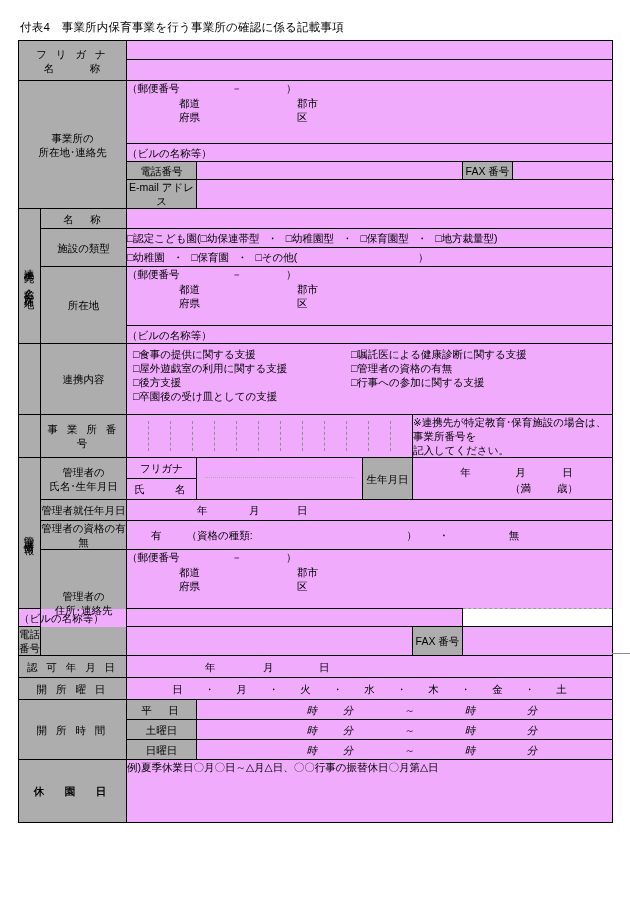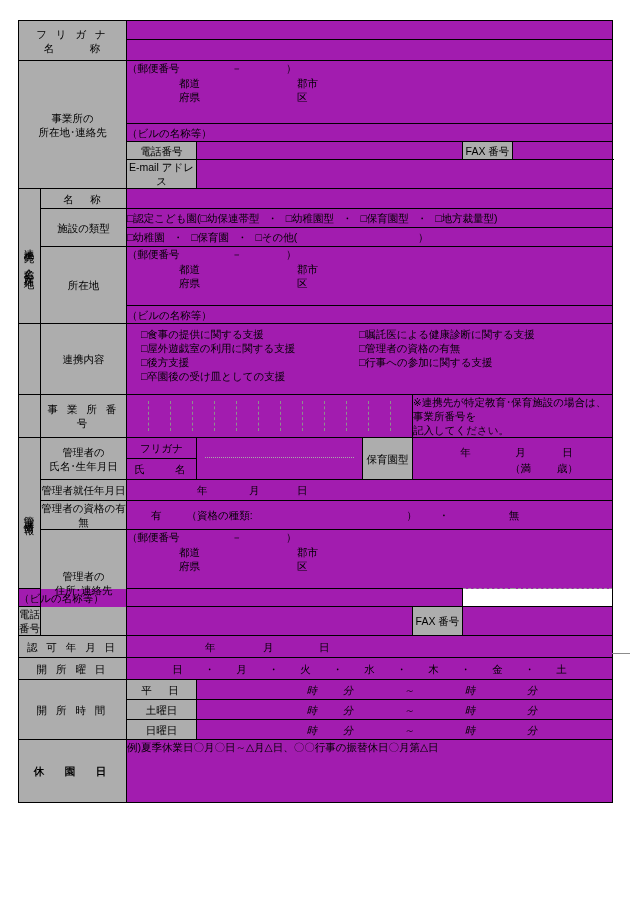--- a/index.html
+++ b/index.html
@@ -18,21 +18,21 @@
     width:594px;
     table-layout:fixed;
     border:1.6px solid #000;
   }
   table.form td{
     border:1px solid #000;
     padding:0;
     vertical-align:middle;
     font-size:10.5px;
     line-height:14px;
-    background:#a21caf;
+    background:#f0abfc;
   }
   .gray{background:#adadad !important;text-align:center;}
   .c{text-align:center;}
   .l{text-align:left;}
   .vert{
     background:#adadad !important;
     writing-mode:vertical-rl;
     text-orientation:upright;
     letter-spacing:2px;
     text-align:center;
@@ -75,20 +75,21 @@
 
   .nameline{border-bottom:1px dotted #aaa;height:13px;margin:6px 8px 2px 8px;}
   .tail-rule{position:absolute;left:612px;top:653px;width:18px;height:1px;background:#8c8c8c;}
   .kmt{padding:2px 6px;}
 </style>
 </head>
 <body>
 
 <div class="page">
 
+  <div class="doc-title">付表4　事業所内保育事業を行う事業所の確認に係る記載事項</div>
 
   <table class="form">
     <colgroup>
       <col style="width:22px">
         <col style="width:86px">
         <col style="width:70px">
       <col style="width:100px">
         <col style="width:66px">
         <col style="width:50px">
       <col style="width:50px">
@@ -189,21 +190,21 @@
     </tr>
     <tr>
       <td colspan="7" class="bldg" style="height:17px">
         <span>（ビルの名称等）</span>
       </td>
     </tr>
 
     <tr>
       <td class="vert" style="border-top:none"></td>
       <td class="gray">連携内容</td>
-      <td colspan="7" style="height:64px;vertical-align:top;padding:3px 14px">
+      <td colspan="7" style="height:64px;vertical-align:top;padding:3px 6px">
         <div style="display:flex">
           <div style="width:218px">
             <div>□食事の提供に関する支援</div>
             <div>□屋外遊戯室の利用に関する支援</div>
             <div>□後方支援</div>
             <div>□卒園後の受け皿としての支援</div>
           </div>
           <div>
             <div>□嘱託医による健康診断に関する支援</div>
             <div>□管理者の資格の有無</div>
@@ -244,21 +245,21 @@
         <span>管理者情報</span>
       </td>
       <td class="gray" rowspan="2">
         <div>管理者の</div>
         <div>氏名･生年月日</div>
       </td>
       <td class="c dashedb" style="height:20px">フリガナ</td>
       <td colspan="2" rowspan="2" style="vertical-align:top">
         <div class="nameline"></div>
       </td>
-      <td class="gray c" rowspan="2">保育園型</td>
+      <td class="gray c" rowspan="2">生年月日</td>
       <td colspan="3" rowspan="2" class="c">
         <div style="padding:2px 10px">
           <span style="display:inline-block;width:58px;text-align:center">年</span><span style="display:inline-block;width:52px;text-align:center">月</span><span style="display:inline-block;width:42px;text-align:center">日</span>
         </div>
         <div style="padding:0 10px">
           <span style="display:inline-block;width:58px"></span><span style="display:inline-block;width:52px;text-align:center">（満</span><span style="display:inline-block;width:42px;text-align:center">歳）</span>
         </div>
       </td>
     </tr>
     <tr>

